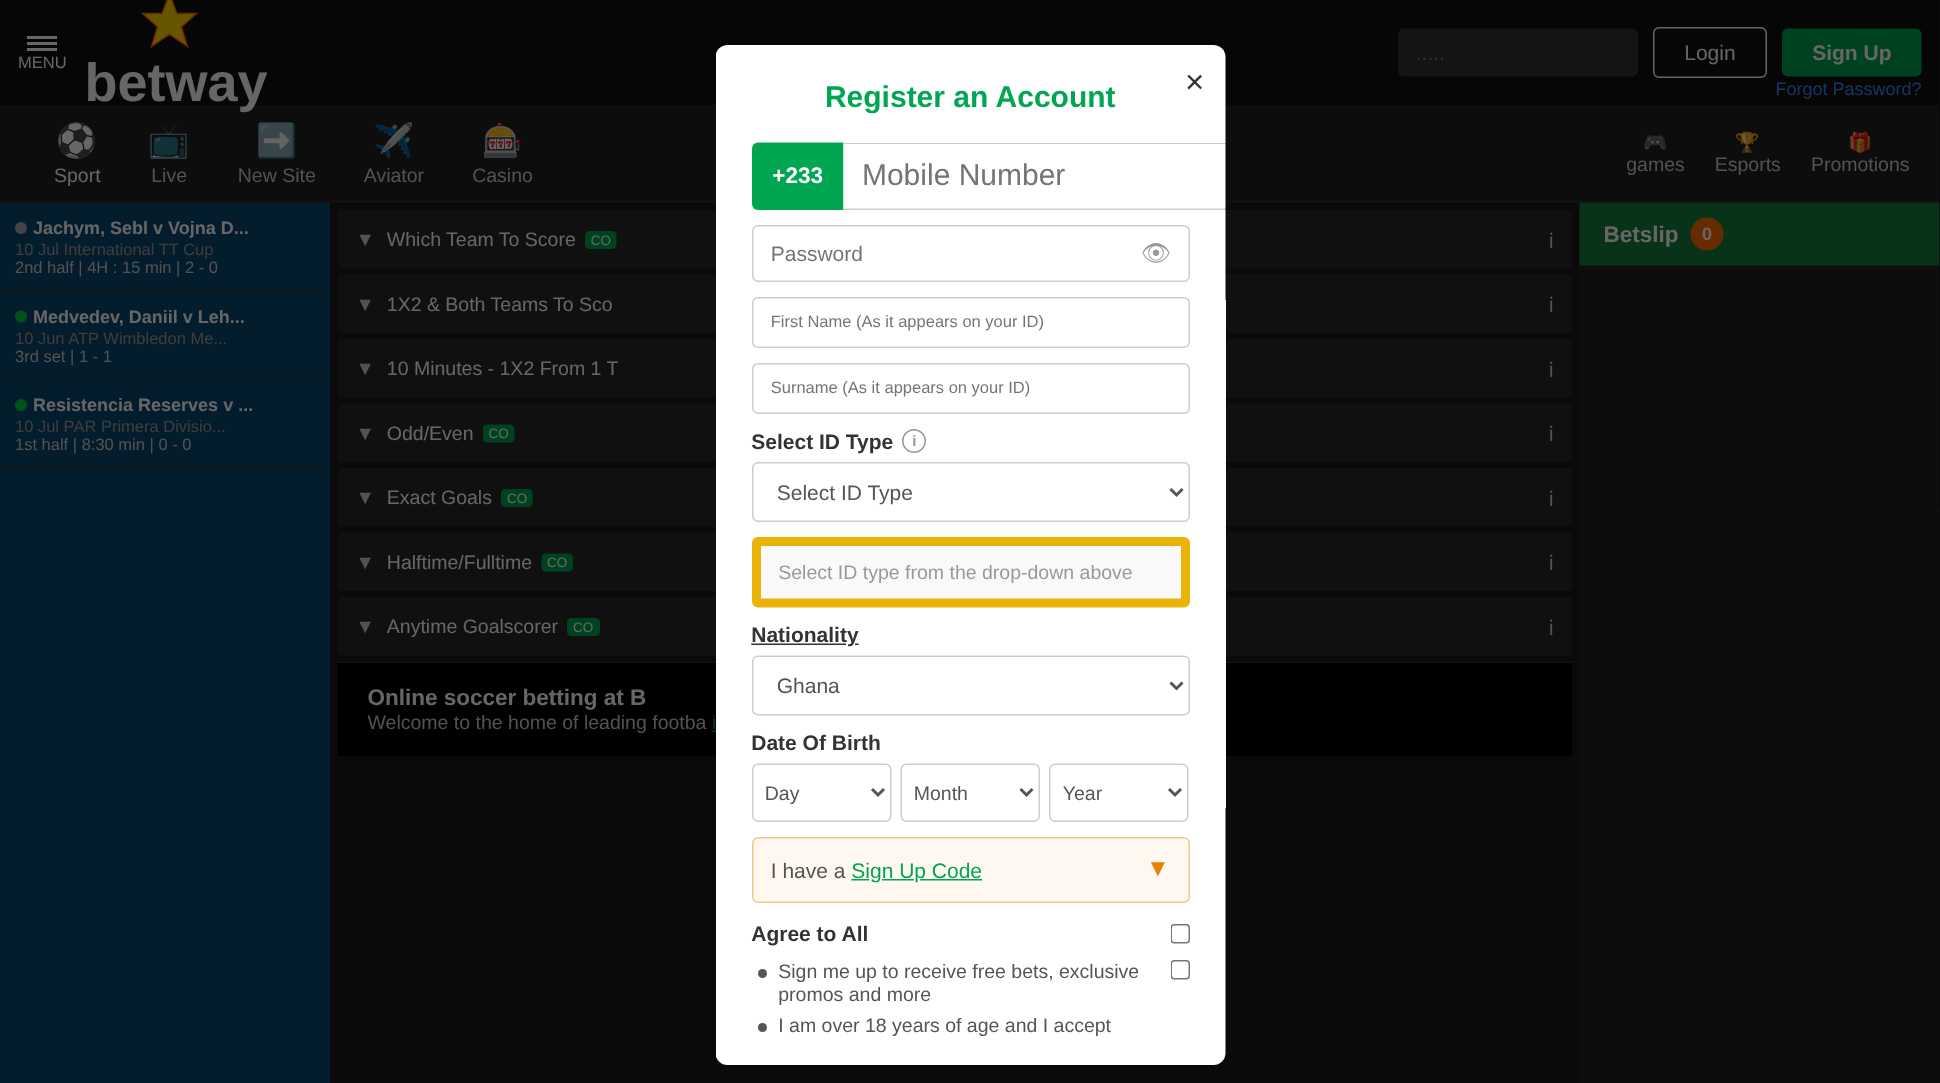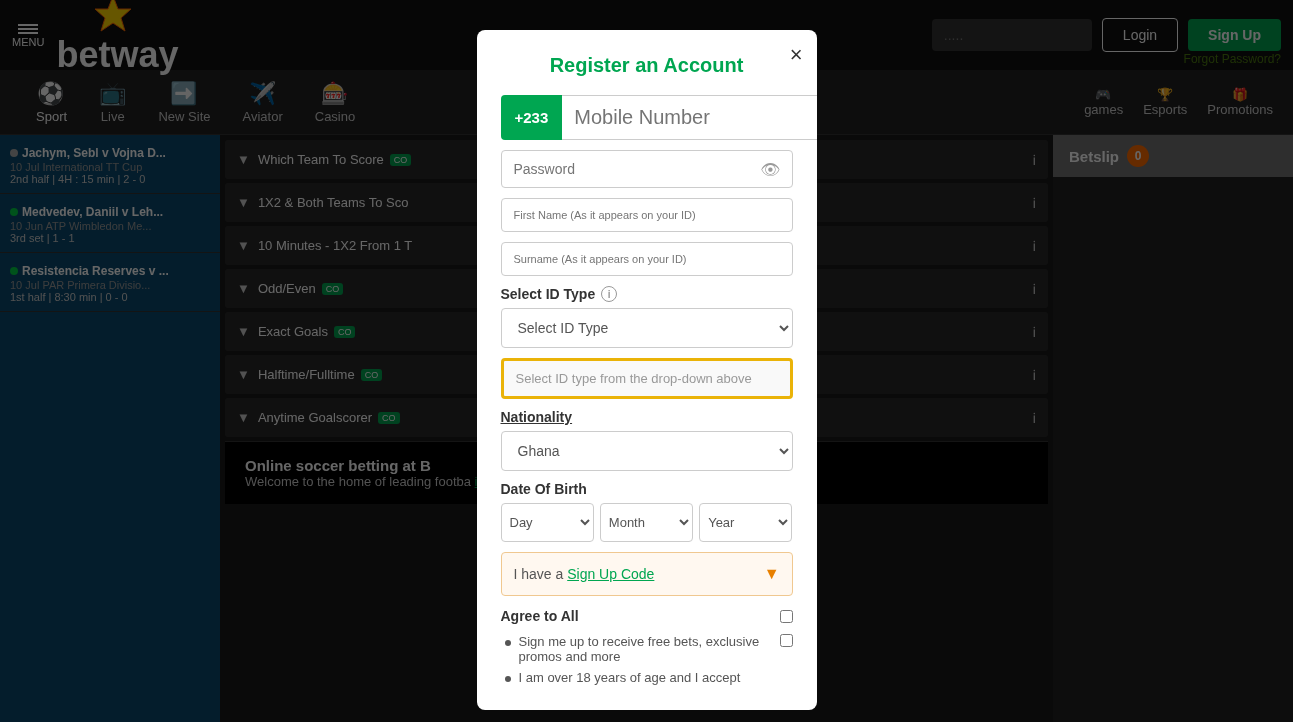--- a/index.html
+++ b/index.html
@@ -86,21 +86,21 @@
       padding: 8px 20px;
       border-radius: 4px;
       cursor: pointer;
       font-size: 14px;
       font-weight: bold;
     }
     .forgot-pwd {
       position: absolute;
       right: 12px;
       bottom: 4px;
-      color: #4d7c0f;
+      color: #3b82f6;
       font-size: 12px;
     }
 
     
     .nav-bar {
       background: #222;
       display: flex;
       align-items: center;
       padding: 0 20px;
       height: 65px;
@@ -211,21 +211,21 @@
       color: #ccc;
       font-size: 14px;
     }
 
     
     .betslip-panel {
       width: 240px;
       background: #222;
     }
     .betslip-header {
-      background: #737373;
+      background: #15803d;
       color: #fff;
       padding: 10px 16px;
       display: flex;
       align-items: center;
       font-size: 15px;
       font-weight: bold;
     }
     .betslip-badge {
       background: #ff6b00;
       color: #fff;
@@ -374,21 +374,21 @@
       border-radius: 4px;
       padding: 10px 12px;
       font-size: 14px;
       margin-bottom: 10px;
       color: #555;
       background: #fff;
       appearance: auto;
     }
     .id-placeholder {
       width: 100%;
-      border: 3px solid #eab308;
+      border: 6px solid #eab308;
       border-radius: 4px;
       padding: 10px 12px;
       font-size: 13px;
       color: #999;
       background: #f9f9f9;
       margin-bottom: 10px;
     }
     .nationality-label {
       font-weight: bold;
       font-size: 14px;

